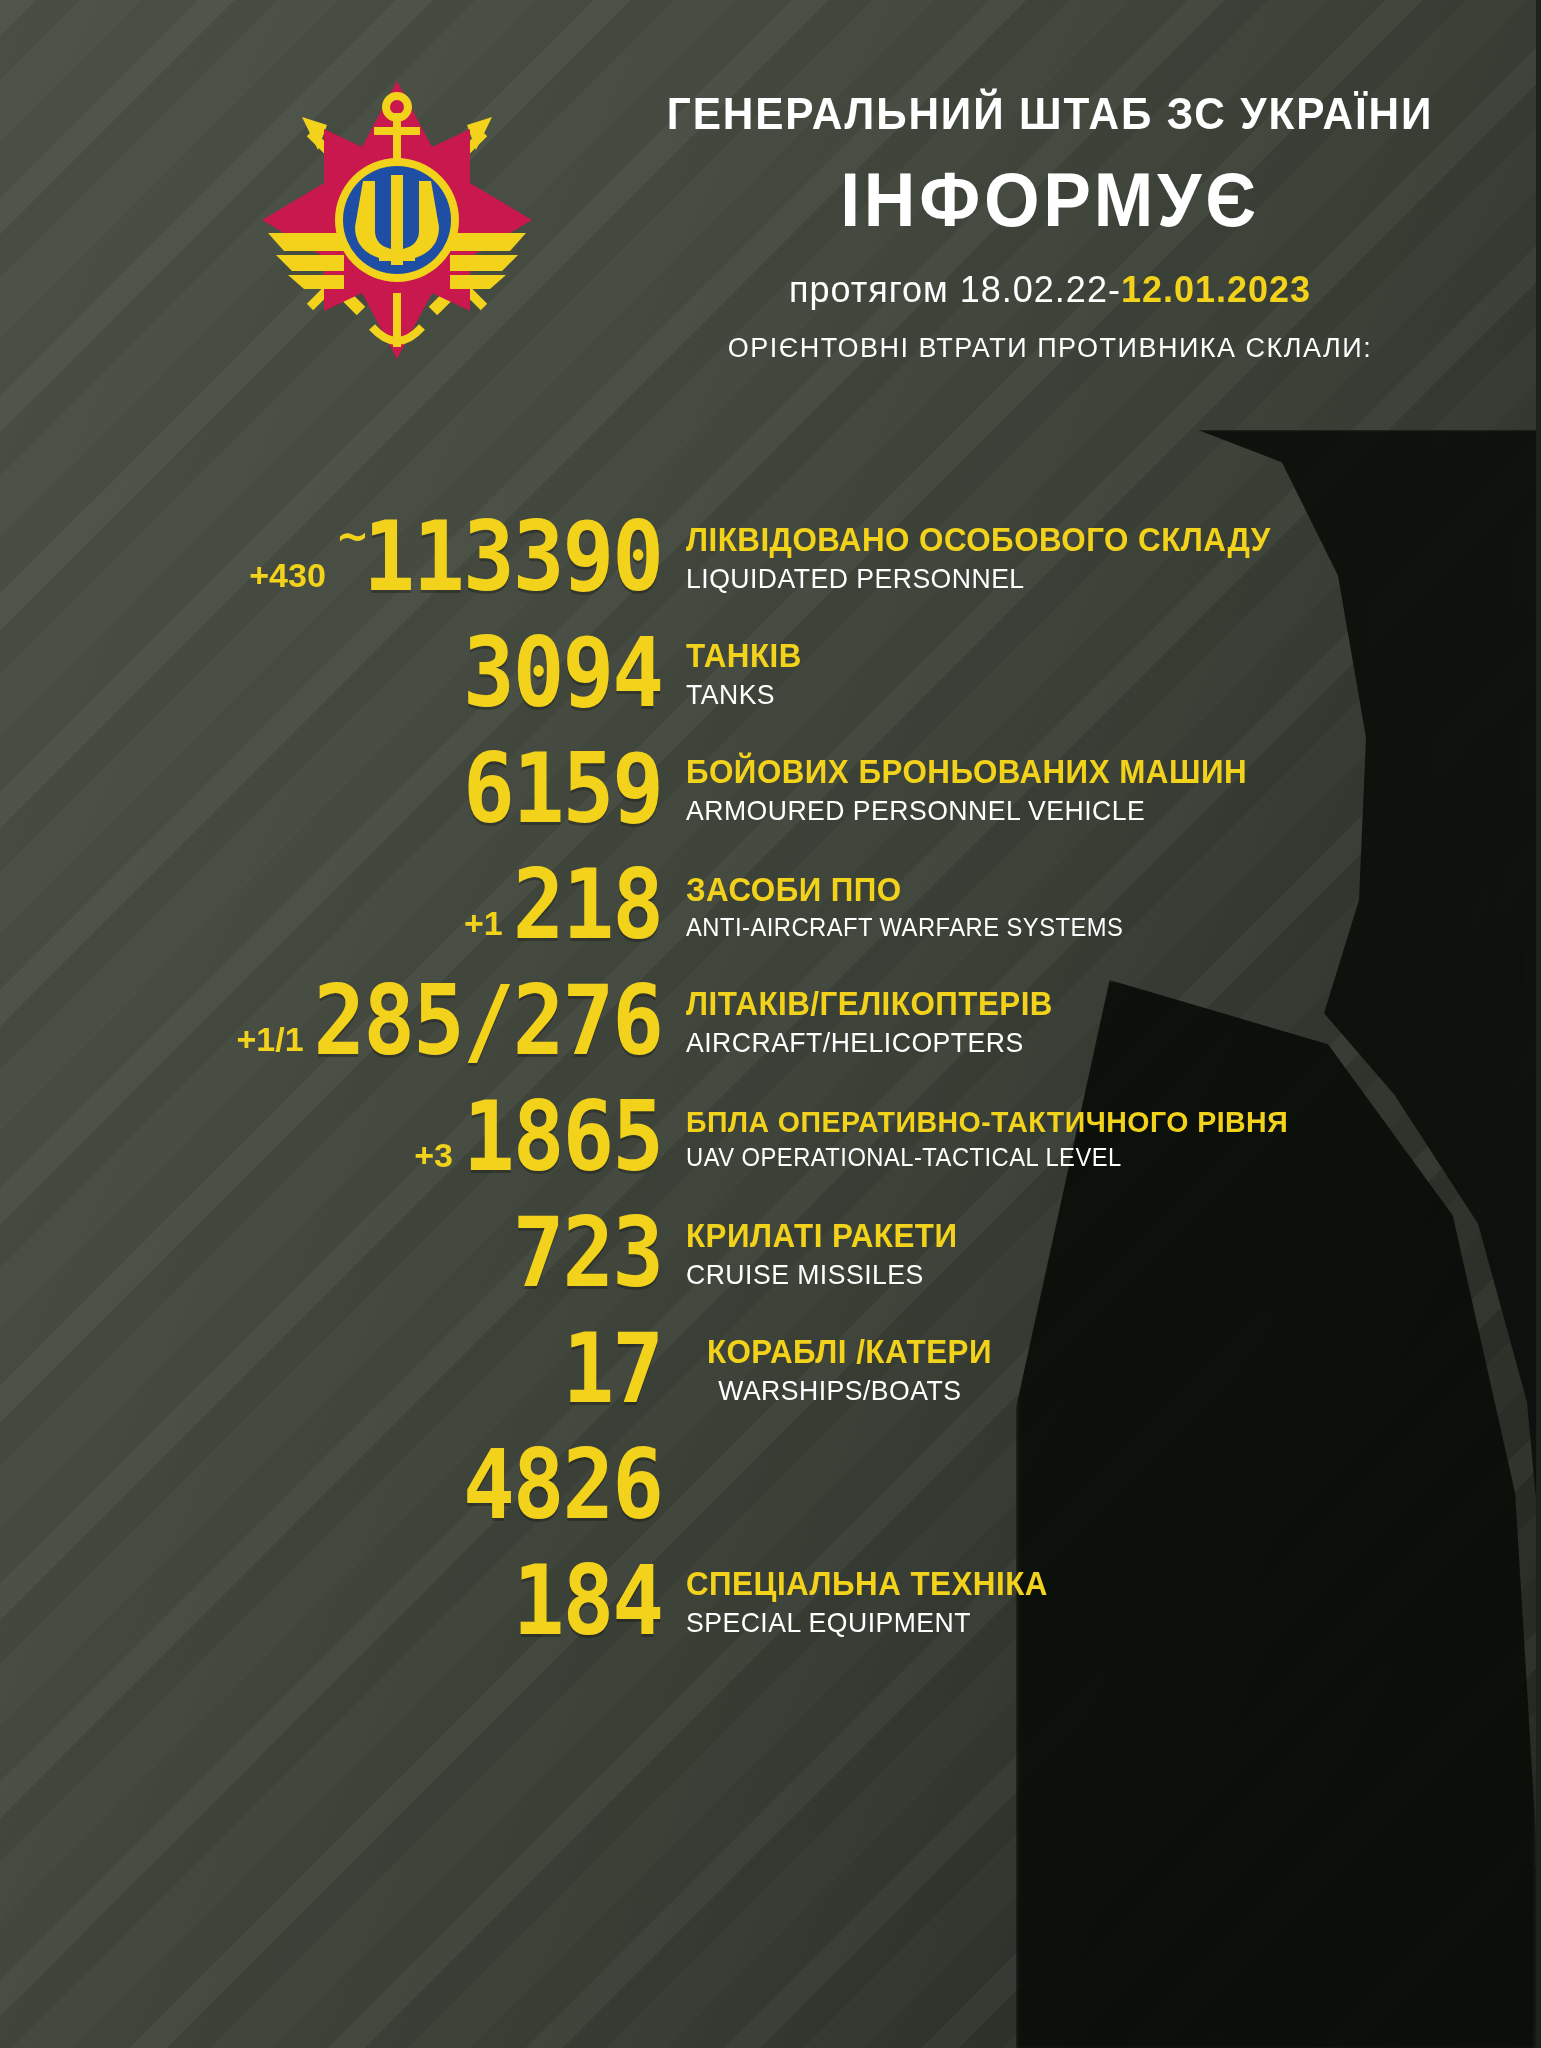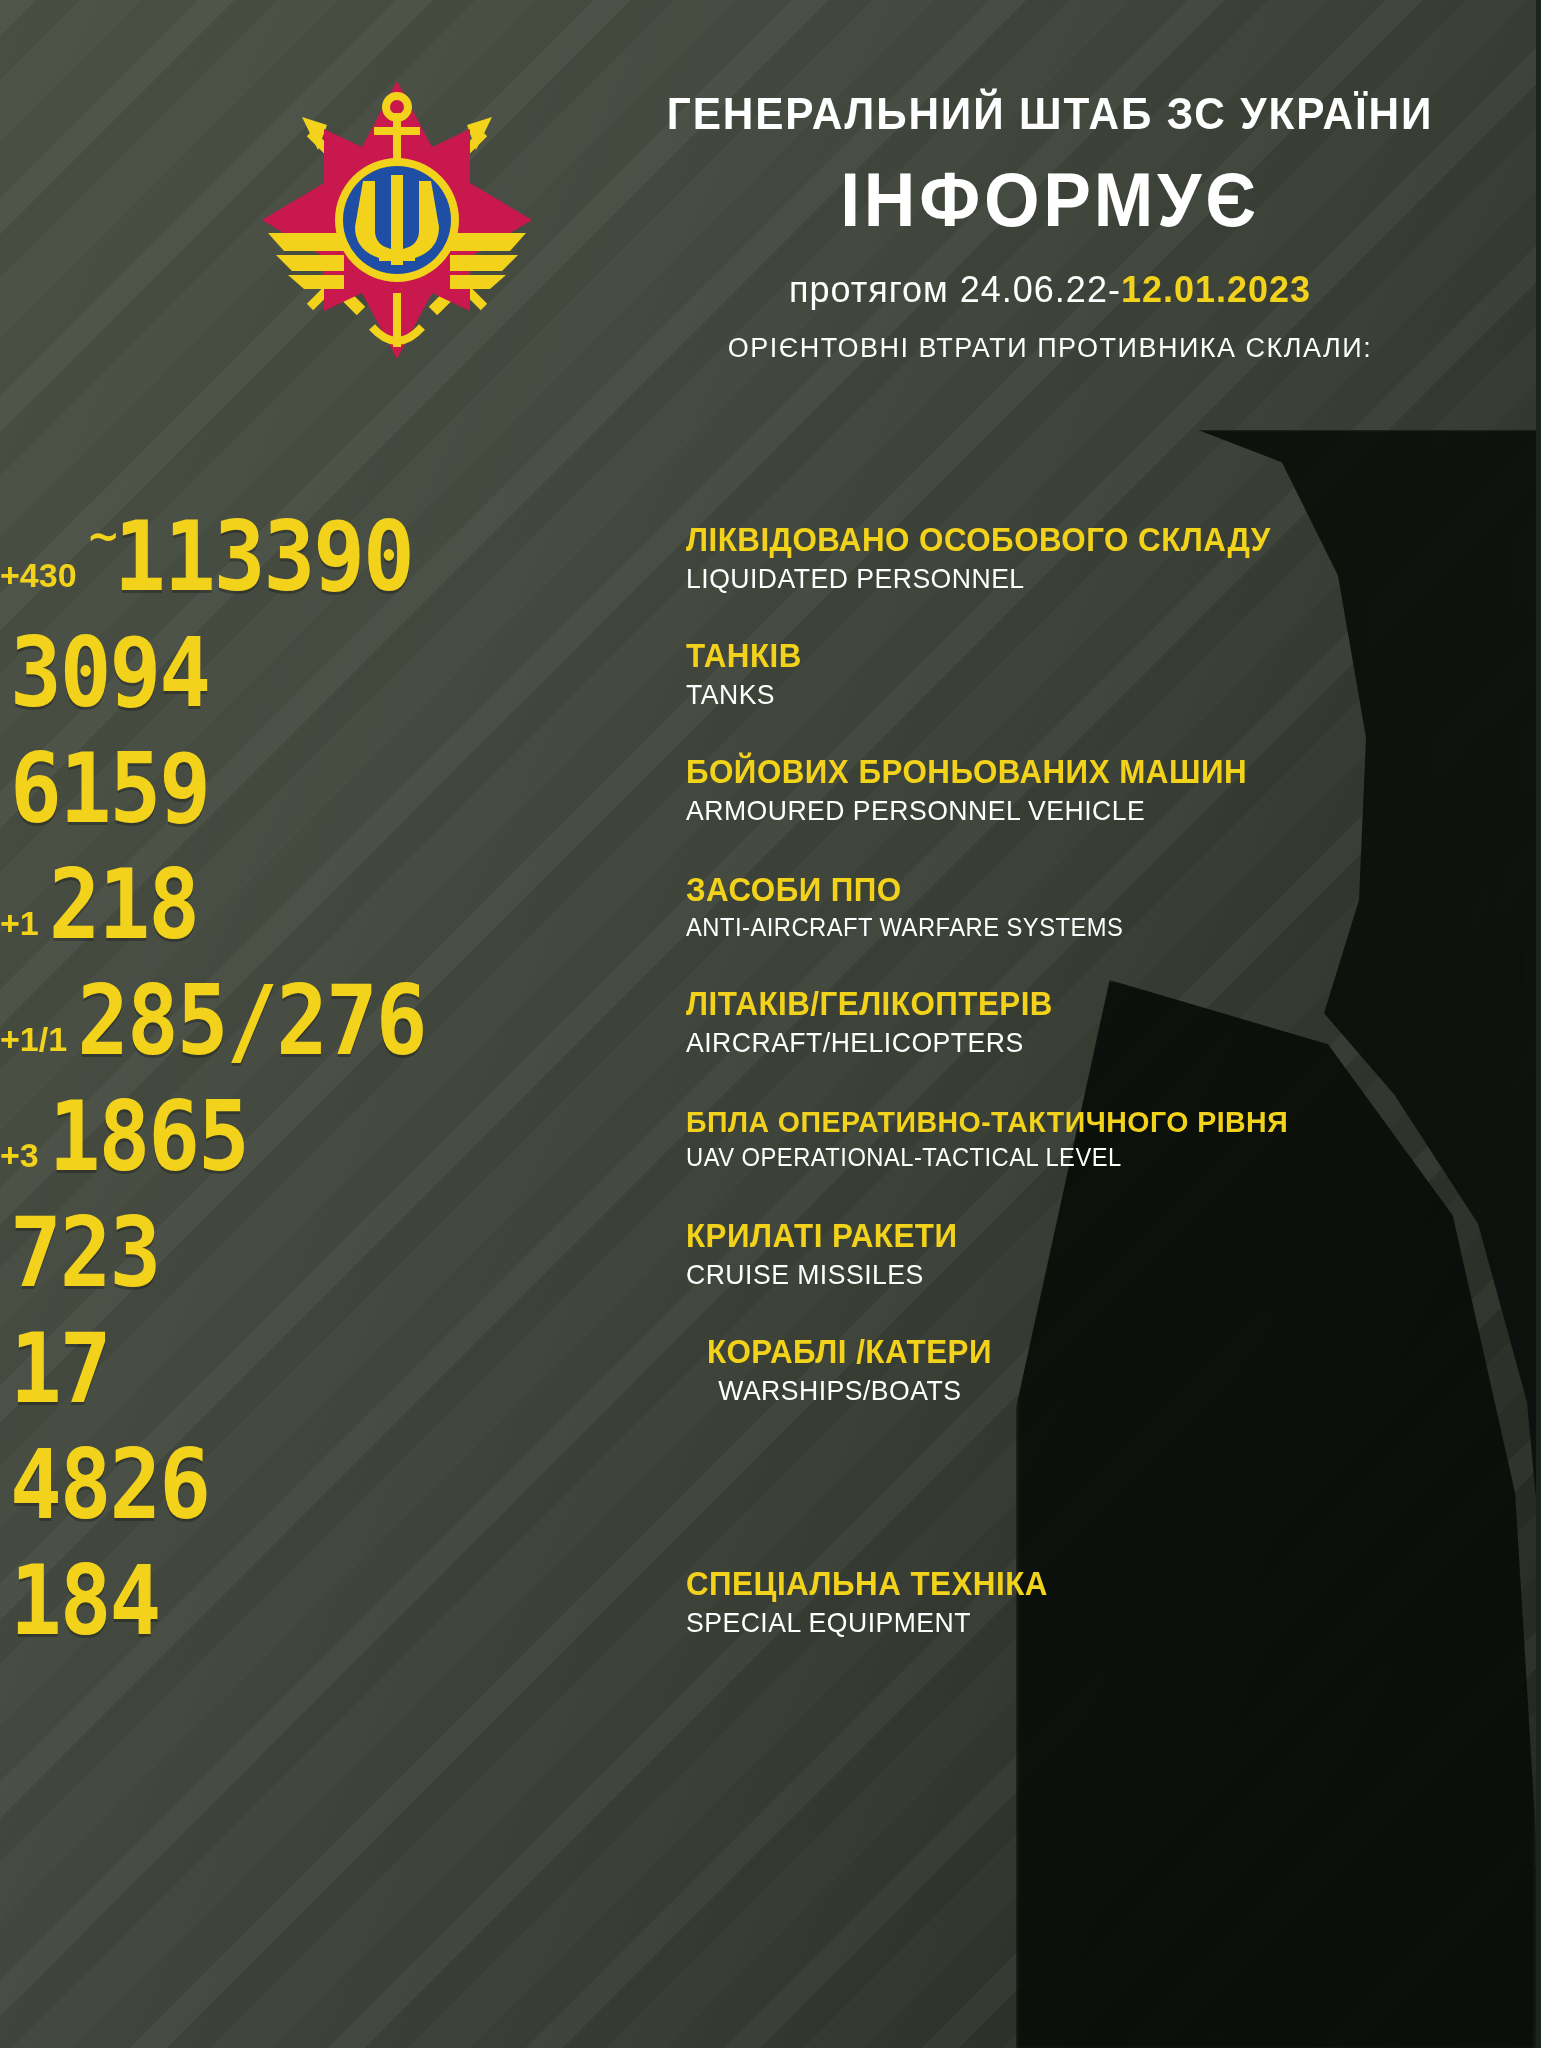--- a/index.html
+++ b/index.html
@@ -132,21 +132,21 @@
   .row {
     position: relative;
     display: flex;
     align-items: center;
     height: 116px;
   }
   .row .numcol {
     width: 680px;
     display: flex;
     align-items: center;
-    justify-content: flex-start;
+    justify-content: flex-end;
     padding-right: 18px;
     box-sizing: border-box;
   }
   .delta {
     color: #f2d21a;
     font-size: 34px;
     font-weight: bold;
     font-family: "Liberation Sans Narrow", "Liberation Sans", sans-serif;
     margin-right: 10px;
     margin-top: 34px;
@@ -259,21 +259,21 @@
           <path d="M199 126 L187 126 L187 176 Q187 190 171 194 L171 206 Q207 200 207 172 Z"></path>
           <rect x="147" y="196" width="36" height="10"></rect>
         </g>
       </svg>
     </div>
 
     <div id="header-text">
       <div class="h-line1">ГЕНЕРАЛЬНИЙ ШТАБ ЗС УКРАЇНИ</div>
       <div class="h-line2">ІНФОРМУЄ</div>
       <div class="h-line3">
-        <span>протягом 24.06.22-</span><span class="accent">12.01.2023</span>
+        <span>протягом 18.02.22-</span><span class="accent">12.01.2023</span>
       </div>
       <div class="h-line4">ОРІЄНТОВНІ ВТРАТИ ПРОТИВНИКА СКЛАЛИ:</div>
     </div>
   </div>
 
   <div id="rows">
 
     <div class="row">
       <div class="numcol">
         <span class="delta">+430</span>

